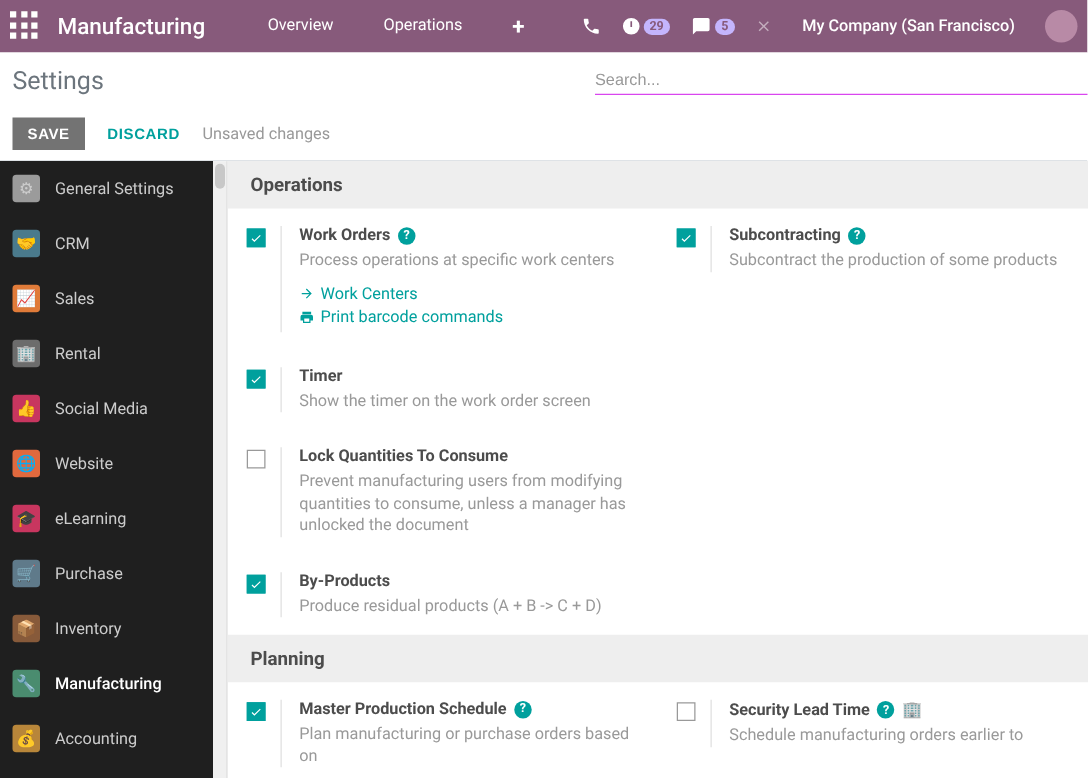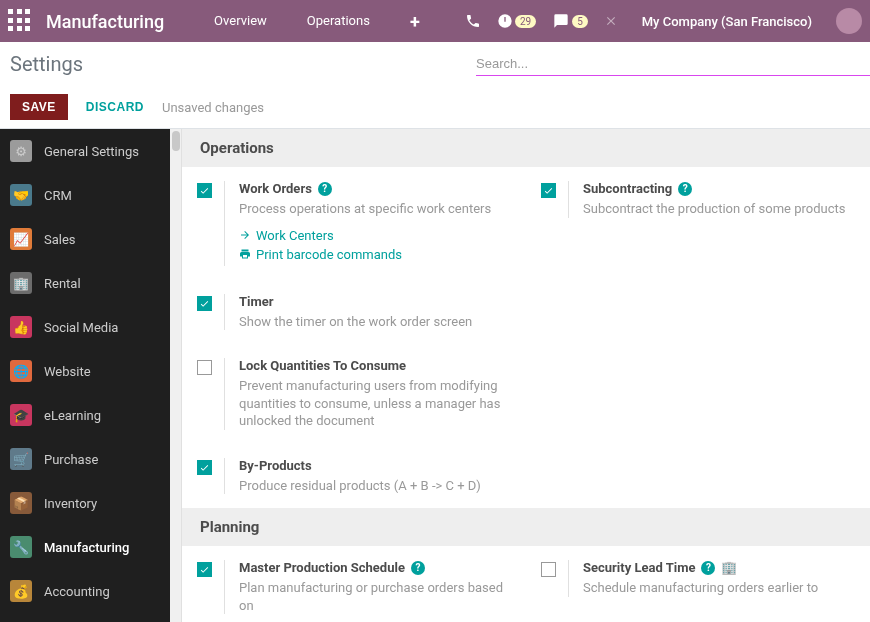--- a/index.html
+++ b/index.html
@@ -8,33 +8,33 @@
 
 .navbar { background: #875a7b; height: 42px; display: flex; align-items: center; padding: 0 8px; color: #fff; }
 .apps-icon { width: 24px; height: 24px; display: grid; grid-template-columns: repeat(3, 1fr); grid-template-rows: repeat(3, 1fr); gap: 2px; margin-right: 14px; cursor: pointer; }
 .apps-icon div { background: #fff; width: 5px; height: 5px; }
 .brand { font-size: 18px; font-weight: 500; margin-right: 40px; }
 .nav-items { display: flex; gap: 20px; }
 .nav-item { padding: 6px 10px; cursor: pointer; font-size: 13px; }
 .nav-plus { font-size: 18px; font-weight: bold; padding: 4px 10px; cursor: pointer; }
 .nav-right { margin-left: auto; display: flex; align-items: center; gap: 16px; }
 .icon-badge { position: relative; display: flex; align-items: center; cursor: pointer; }
-.badge { background: #fef9c3; color: #875a7b; font-size: 10px; font-weight: normal; padding: 1px 5px; border-radius: 8px; margin-left: 2px; }
+.badge { background: #c4b5fd; color: #875a7b; font-size: 10px; font-weight: bold; padding: 1px 5px; border-radius: 8px; margin-left: 2px; }
 .company { font-size: 13px; font-weight: 500; margin: 0 8px; }
 .avatar { width: 26px; height: 26px; border-radius: 50%; background: #b88aa6; }
 
 
 .control-panel { background: #fff; border-bottom: 1px solid #dee2e6; }
 .cp-top { display: flex; align-items: center; padding: 10px 16px 10px 10px; }
 .cp-title { font-size: 20px; color: #6c757d; flex: 1; }
 .search-container { flex: 1; }
 .search-input { width: 100%; border: none; border-bottom: 1px solid #d946ef; padding: 4px 0; font-size: 13px; outline: none; color: #4c1d95; margin-left: 44px; }
 .search-input::placeholder { color: #999; }
 .cp-bottom { display: flex; align-items: center; gap: 18px; padding: 8px 10px 8px 10px; }
-.btn-save { background: #7f1d1d; color: #fff; border: none; padding: 6px 12px; font-size: 12px; font-weight: bold; cursor: pointer; letter-spacing: 0.5px; }
+.btn-save { background: #737373; color: #fff; border: none; padding: 6px 12px; font-size: 12px; font-weight: bold; cursor: pointer; letter-spacing: 0.5px; }
 .btn-discard { background: none; border: none; color: #00a09d; font-size: 12px; font-weight: bold; cursor: pointer; letter-spacing: 0.5px; }
 .unsaved { color: #999; font-size: 13px; }
 
 
 .main { display: flex; height: calc(622px - 42px - 86px); }
 
 
 .sidebar { width: 170px; background: #1f1f1f; overflow-y: auto; flex-shrink: 0; }
 .sidebar-item { display: flex; align-items: center; padding: 11px 10px; color: #ccc; cursor: pointer; font-size: 13px; gap: 12px; }
 .sidebar-item.active { color: #fff; font-weight: 500; }

